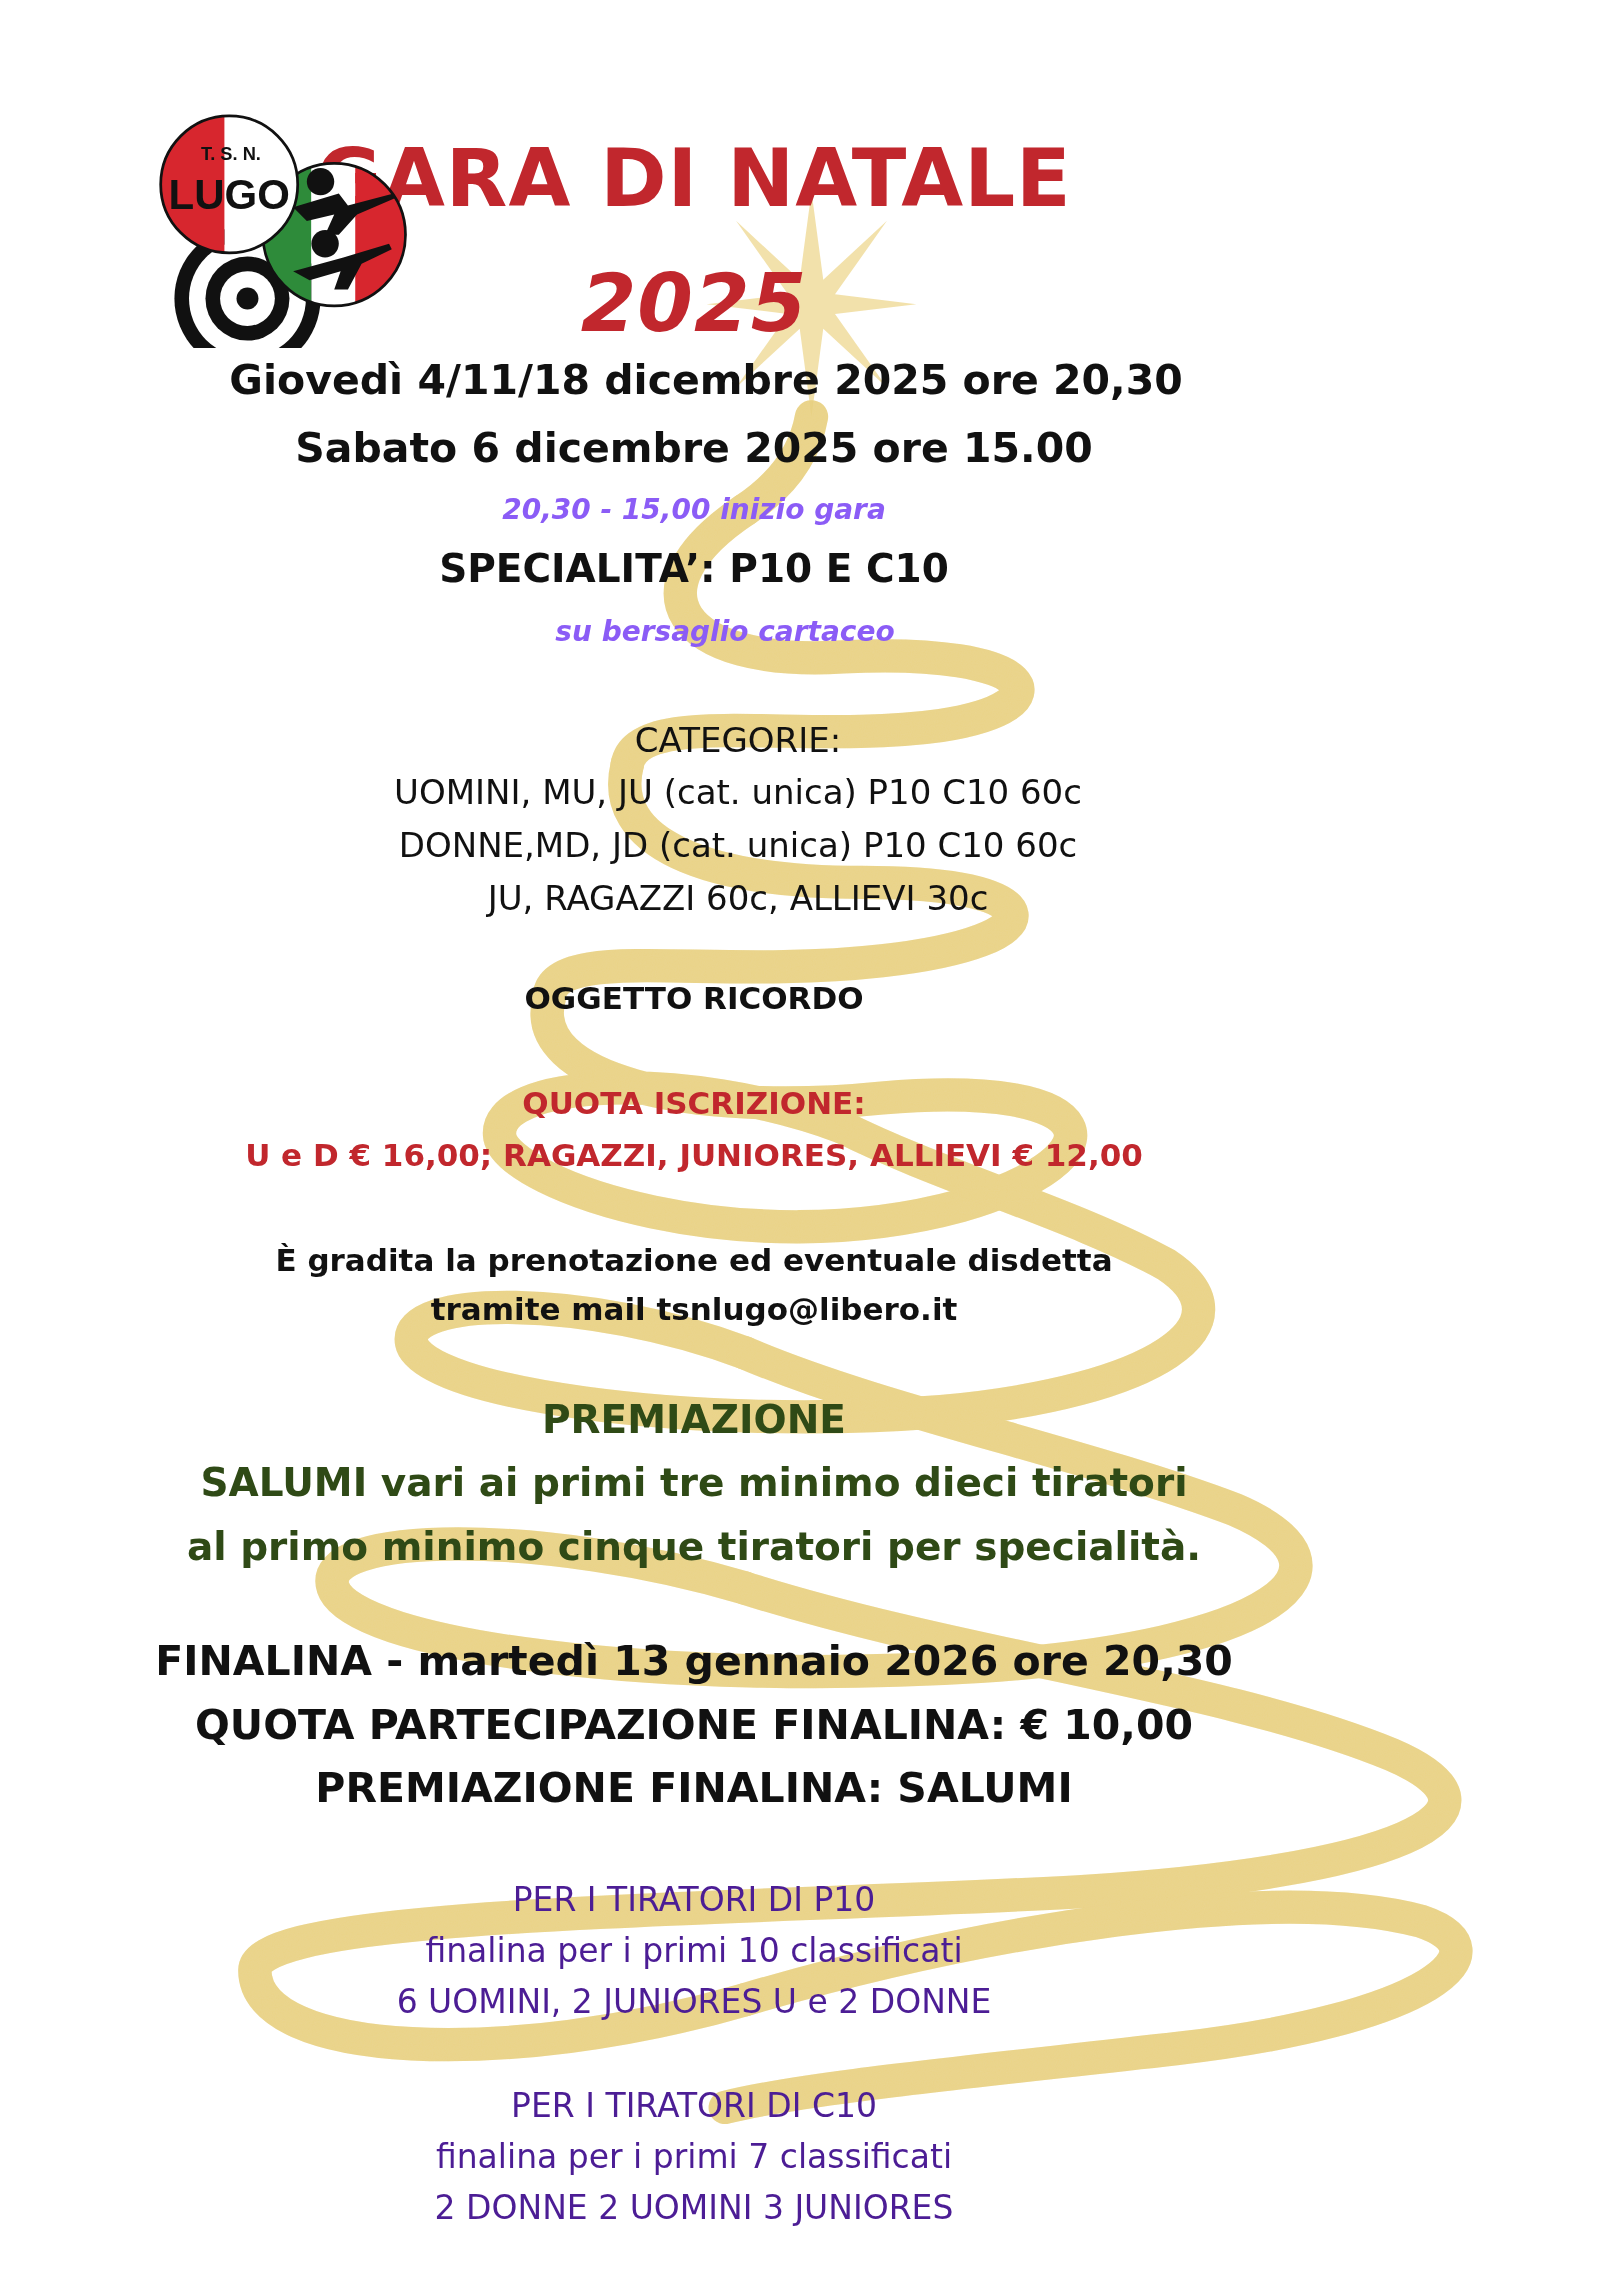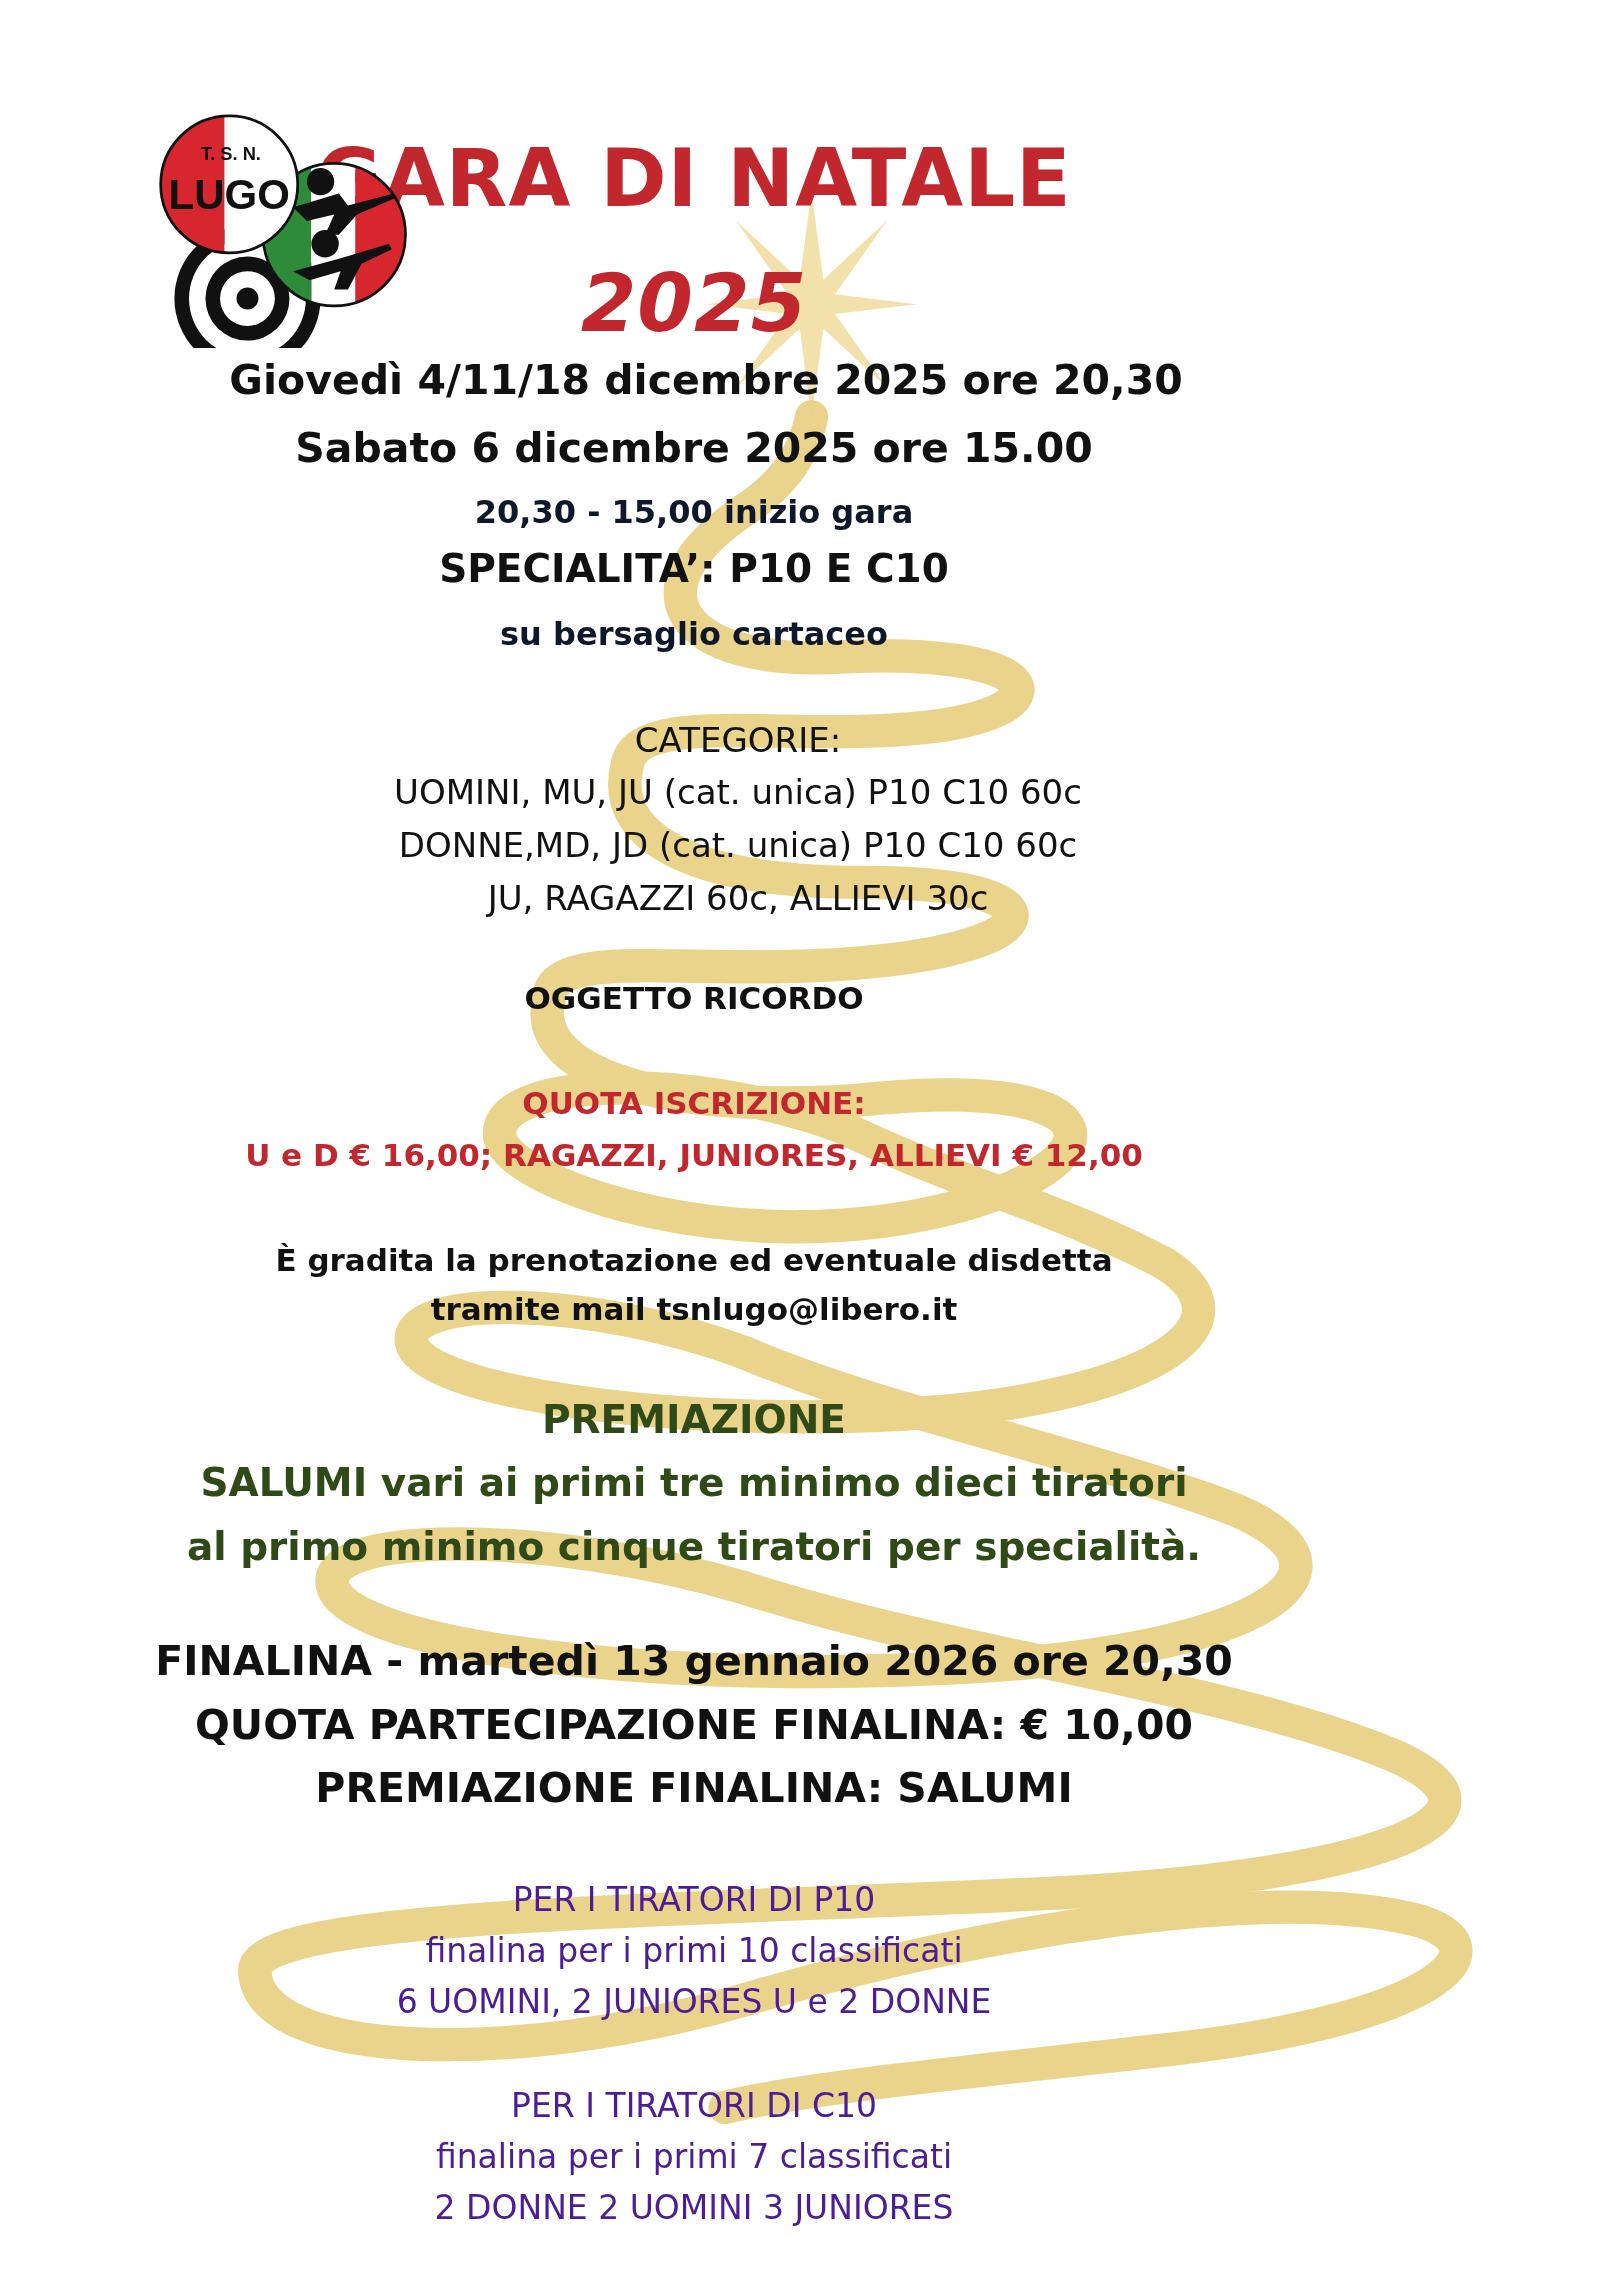--- a/index.html
+++ b/index.html
@@ -3,21 +3,21 @@
   <meta charset="utf-8">
   <style>
     html, body { margin: 0; padding: 0; background: #ffffff; }
     body { width: 1622px; height: 2294px; position: relative; overflow: hidden; font-family: "DejaVu Sans", sans-serif; }
     .tree { position: absolute; left: 0; top: 0; width: 1622px; height: 2294px; z-index: 0; }
     .logo { position: absolute; left: 147px; top: 103px; width: 274px; height: 245px; z-index: 2; }
     .content { position: absolute; left: 0; top: 0; width: 1622px; z-index: 1; text-align: center; }
     .line { position: absolute; left: 0; width: 1388px; text-align: center; white-space: nowrap; }
     .title { color: #c1272d; font-weight: bold; font-size: 80px; letter-spacing: 1px; }
     .date { color: #111; font-weight: bold; font-size: 41px; }
-    .sub { color: #0f172a; font-weight: bold; font-size: 32px; }
+    .sub { color: #8b5cf6; font-weight: bold; font-size: 28px; font-style: italic; }
     .spec { color: #111; font-weight: bold; font-size: 39px; }
     .cat { color: #111; font-size: 34px; padding-left: 44px; }
     .oggetto { color: #111; font-weight: bold; font-size: 31px; }
     .quota { color: #c1272d; font-weight: bold; font-size: 31px; }
     .note { color: #111; font-weight: bold; font-size: 31px; }
     .prem { color: #2f4a16; font-weight: bold; font-size: 39px; }
     .fin { color: #111; font-weight: bold; font-size: 41px; }
     .fin-sm { color: #4c1d95; font-size: 33px; }
   </style>
 </head>
@@ -99,21 +99,21 @@
 </svg>
 
 <div class="content">
   <div class="line title" style="top:132px;">GARA DI NATALE</div>
   <div class="line title" style="top:257px;font-style:italic;">2025</div>
 
   <div class="line date" style="top:356px;padding-left:12px;">Giovedì 4/11/18 dicembre 2025 ore 20,30</div>
   <div class="line date" style="top:424px;">Sabato 6 dicembre 2025 ore 15.00</div>
   <div class="line sub" style="top:493px;">20,30 - 15,00 inizio gara</div>
   <div class="line spec" style="top:546px;">SPECIALITA’: P10 E C10</div>
-  <div class="line sub" style="top:615px;">su bersaglio cartaceo</div>
+  <div class="line sub" style="top:615px;margin-left:31px;">su bersaglio cartaceo</div>
 
   <div class="line cat" style="top:720px;">CATEGORIE:</div>
   <div class="line cat" style="top:772px;">UOMINI, MU, JU (cat. unica) P10 C10 60c</div>
   <div class="line cat" style="top:825px;">DONNE,MD, JD (cat. unica) P10 C10 60c</div>
   <div class="line cat" style="top:878px;">JU, RAGAZZI 60c, ALLIEVI 30c</div>
 
   <div class="line oggetto" style="top:980px;">OGGETTO RICORDO</div>
 
   <div class="line quota" style="top:1085px;">QUOTA ISCRIZIONE:</div>
   <div class="line quota" style="top:1137px;">U e D € 16,00; RAGAZZI, JUNIORES, ALLIEVI € 12,00</div>

